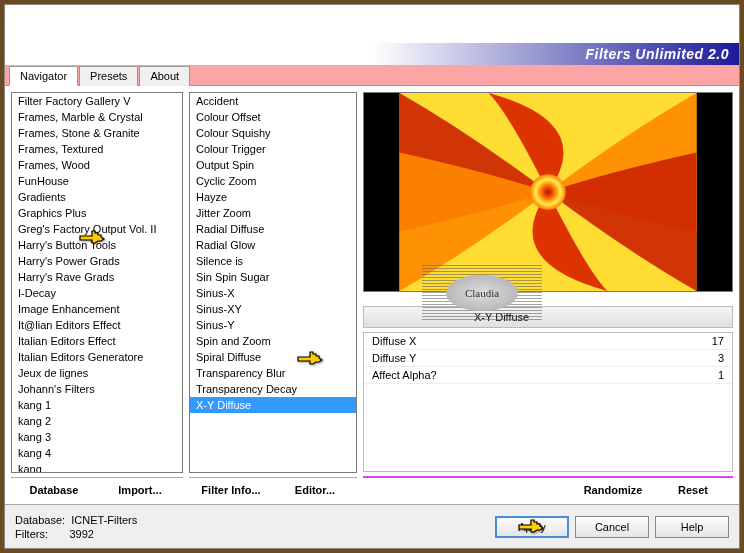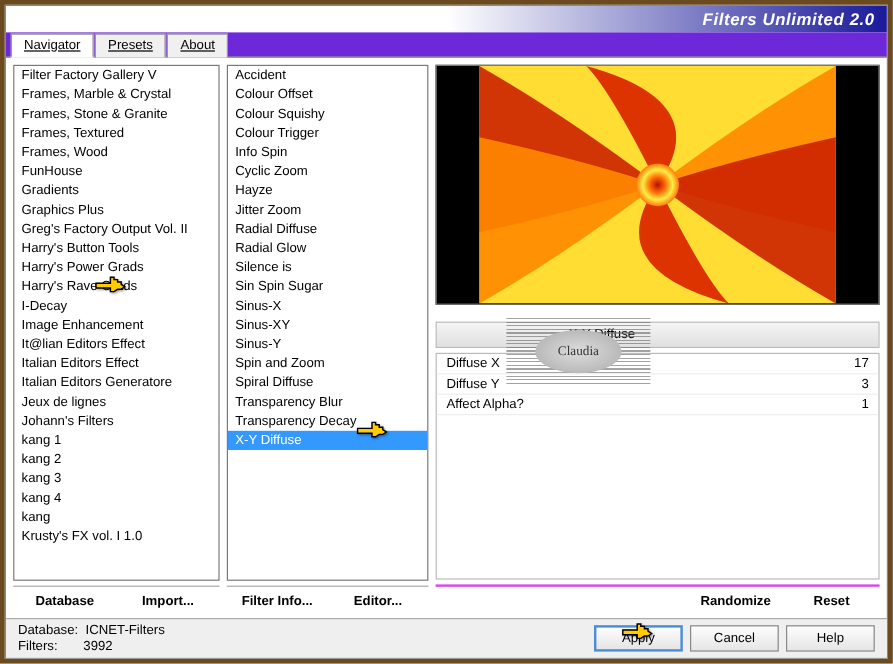--- a/index.html
+++ b/index.html
@@ -1,20 +1,20 @@
 <!DOCTYPE html>
 <html><head>
 <meta charset="utf-8">
 <style>
 * { box-sizing: border-box; margin: 0; padding: 0; font-family: Tahoma, Arial, sans-serif; }
 body { background: #6b4a1f; padding: 4px; }
 .window { width: 736px; height: 545px; background: #fff; border: 1px solid #888; display: flex; flex-direction: column; }
-.header { height: 22px; background: linear-gradient(to right, #fff, #fff 50%, #1a1a9a); display: flex; justify-content: flex-end; align-items: center; padding-right: 10px; }
+.header { height: 22px; background: linear-gradient(to right, #fff, #fff 50%, #1a1a9a); display: flex; justify-content: flex-end; align-items: center; padding-right: 10px; margin-top: 38px; }
 .header-title { font-family: 'Arial Black', Arial; font-style: italic; font-weight: 900; font-size: 14px; color: #fff; letter-spacing: 0.5px; }
-.tabs { display: flex; border-bottom: 1px solid #999; padding-left: 4px; background: #6d28d9; text-decoration: underline; }
+.tabs { display: flex; border-bottom: 1px solid #999; padding-left: 4px; background: #fca5a5; }
 .tab { padding: 3px 10px; font-size: 11px; border: 1px solid #999; border-bottom: none; margin-right: 1px; background: #f0f0f0; position: relative; top: 1px; cursor: pointer; }
 .tab.active { background: #fff; border-bottom: 1px solid #fff; }
 .main { flex: 1; display: flex; padding: 6px; gap: 6px; overflow: hidden; }
 .left-col { width: 172px; display: flex; flex-direction: column; }
 .mid-col { width: 168px; display: flex; flex-direction: column; }
 .right-col { flex: 1; display: flex; flex-direction: column; }
 .listbox { flex: 1; border: 1px solid #7a7a7a; background: #fff; overflow-y: scroll; font-size: 11px; position: relative; }
 .listbox::-webkit-scrollbar { width: 16px; }
 .listbox::-webkit-scrollbar-track { background: #efefef; border-left: 1px solid #ccc; }
 .listbox::-webkit-scrollbar-thumb { background: #c8c8c8; border: 1px solid #a0a0a0; }
@@ -23,21 +23,21 @@
 .btnrow { display: flex; border-top: 1px solid #aaa; padding: 6px 0 2px; margin-top: 4px; font-size: 11px; font-weight: bold; }
 .btnrow span { flex: 1; text-align: center; cursor: pointer; }
 .preview { height: 200px; border: 1px solid #7a7a7a; background: #000; display: flex; align-items: center; justify-content: center; overflow: hidden; }
 .swirl { width: 100%; height: 100%; }
 .filter-name-row { height: 22px; border: 1px solid #bbb; background: linear-gradient(#f5f5f5,#e0e0e0); margin-top: 14px; display: flex; align-items: center; padding-left: 110px; font-size: 11px; }
 .params { flex: 1; border: 1px solid #bbb; margin-top: 4px; font-size: 11px; }
 .param-row { display: flex; padding: 2px 8px; border-bottom: 1px solid #eee; }
 .param-row .pname { flex: 1; }
 .btnrow2 { display: flex; justify-content: flex-end; border-top: 2px solid #d946ef; padding: 6px 0 2px; margin-top: 4px; font-size: 11px; font-weight: bold; }
 .btnrow2 span { width: 80px; text-align: center; cursor: pointer; }
-.footer { height: 33px; background: #efefef; border-top: 1px solid #aaa; display: flex; align-items: center; padding: 0 10px; font-size: 11px; position: relative; }
+.footer { height: 44px; background: #efefef; border-top: 1px solid #aaa; display: flex; align-items: center; padding: 0 10px; font-size: 11px; position: relative; }
 .footer-info { flex: 1; }
 .footer-info div { line-height: 14px; }
 .btn { width: 74px; height: 22px; border: 1px solid #888; background: linear-gradient(#fdfdfd,#e5e5e5); font-size: 11px; margin-left: 6px; cursor: pointer; }
 .btn.primary { border: 2px solid #4a8cd6; }
 .pointer { position: absolute; pointer-events: none; z-index: 10; }
 .pointer svg { filter: drop-shadow(1px 1px 1px rgba(0,0,0,0.4)); }
 .watermark { position: absolute; left: 422px; top: 265px; width: 120px; height: 56px; z-index: 5; }
 .watermark .lines { position: absolute; inset: 0; background: repeating-linear-gradient(#666 0, #666 1px, transparent 1px, transparent 3px); opacity: 0.6; }
 .watermark .oval { position: absolute; left: 24px; top: 10px; width: 72px; height: 36px; background: radial-gradient(#ddd,#aaa); border-radius: 50%; display: flex; align-items: center; justify-content: center; font-family: cursive; font-size: 11px; color: #333; }
 </style>
@@ -86,21 +86,21 @@
         <span>Database</span>
         <span>Import...</span>
       </div>
     </div>
     <div class="mid-col">
       <div class="listbox" id="midlist">
           <div class="list-item">Accident</div>
           <div class="list-item">Colour Offset</div>
           <div class="list-item">Colour Squishy</div>
           <div class="list-item">Colour Trigger</div>
-          <div class="list-item">Info Spin</div>
+          <div class="list-item">Output Spin</div>
           <div class="list-item">Cyclic Zoom</div>
           <div class="list-item">Hayze</div>
           <div class="list-item">Jitter Zoom</div>
           <div class="list-item">Radial Diffuse</div>
           <div class="list-item">Radial Glow</div>
           <div class="list-item">Silence is</div>
           <div class="list-item">Sin Spin Sugar</div>
           <div class="list-item">Sinus-X</div>
           <div class="list-item">Sinus-XY</div>
           <div class="list-item">Sinus-Y</div>

